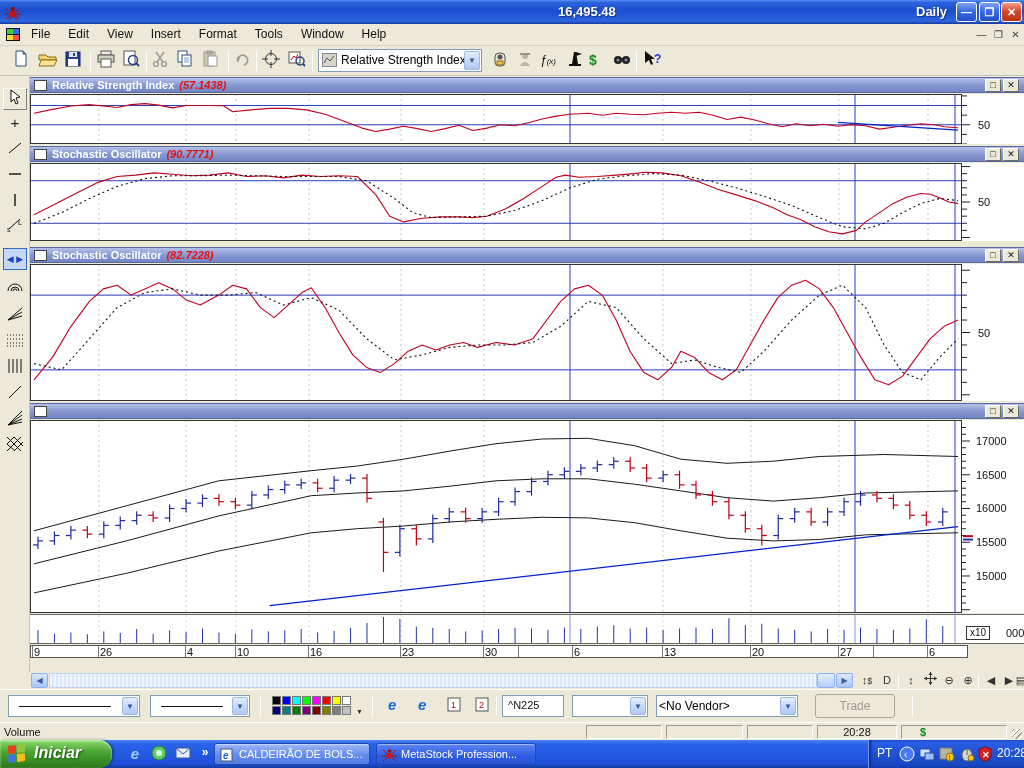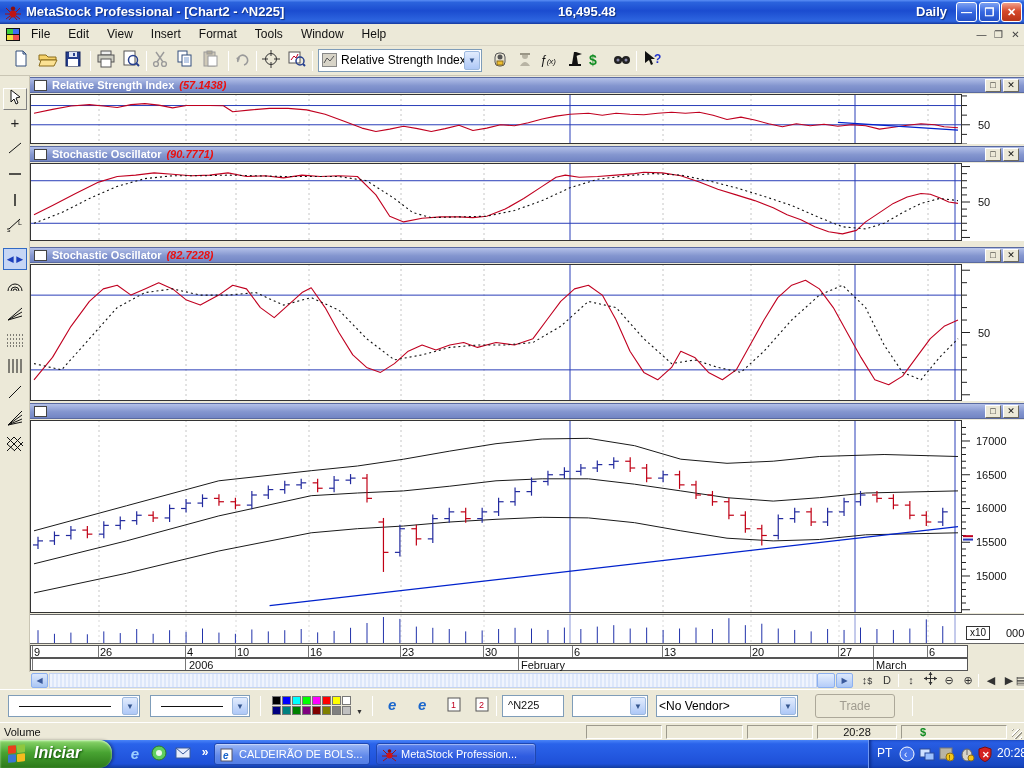--- a/index.html
+++ b/index.html
@@ -115,21 +115,20 @@
 
   <div class="abs titlebar">
     <svg class="abs" style="left:5px;top:4px" width="17" height="16">
       <circle cx="8" cy="10" r="3.4" fill="#c01414"></circle>
         <circle cx="8" cy="4.6" r="2.2" fill="#8d0e0e"></circle>
       <g stroke="#a01010" stroke-width="1" fill="none">
         <path d="M5,8 L1,4 M5,10 L0,10 M5,12 L1,15 M6.5,13 L4,16"></path>
         <path d="M11,8 L15,4 M11,10 L16,10 M11,12 L15,15 M9.5,13 L12,16"></path>
       </g>
       </svg>
-    <span class="ttext">MetaStock Professional - [Chart2 - ^N225]</span>
     <span class="tquote">16,495.48</span>
     <span class="tdaily">Daily</span>
     <div class="capbtn min" style="left:956px">—</div>
     <div class="capbtn max" style="left:979px">❒</div>
     <div class="capbtn close" style="left:1001px">✕</div>
   </div>
 
   <div class="abs menubar">
     <svg class="abs" style="left:6px;top:4px" width="15" height="14">
       <rect x="0" y="0" width="14" height="13" fill="#111"></rect>
@@ -794,29 +793,20 @@
         <span style="left: 206px;">10</span>
         <span style="left: 279px;">16</span>
         <span style="left: 371px;">23</span>
         <span style="left: 454px;">30</span>
         <span style="left: 543px;">6</span>
         <span style="left: 633px;">13</span>
         <span style="left: 721px;">20</span>
         <span style="left: 809px;">27</span>
         <span style="left: 898px;">6</span>
       </div>
-    <div class="axisrow" id="month-row" style="top: 582px; width: 938px;">
-        <i class="ddiv" style="left: 1px;"></i>
-        <i class="ddiv" style="left: 154px;"></i>
-        <i class="ddiv" style="left: 487px;"></i>
-        <i class="ddiv" style="left: 842px;"></i>
-        <span style="left: 158px;">2006</span>
-        <span style="left: 490px;">February</span>
-        <span style="left: 845px;">March</span>
-      </div>
   </div>
 
   <div class="abs hscroll">
     <div class="sbarrow" style="left:31px">◀</div>
     <div class="sbtrack" style="left:49px;width:768px"></div>
     <div class="sbthumb" style="left:817px"></div>
     <div class="sbarrow" style="left:836px">▶</div>
     <div class="navbtn" style="left:858px">↕<span style="font-size:9px">$</span></div>
     <div class="navbtn" style="left:878px">D</div>
     <div class="navsep" style="left:898px"></div>

